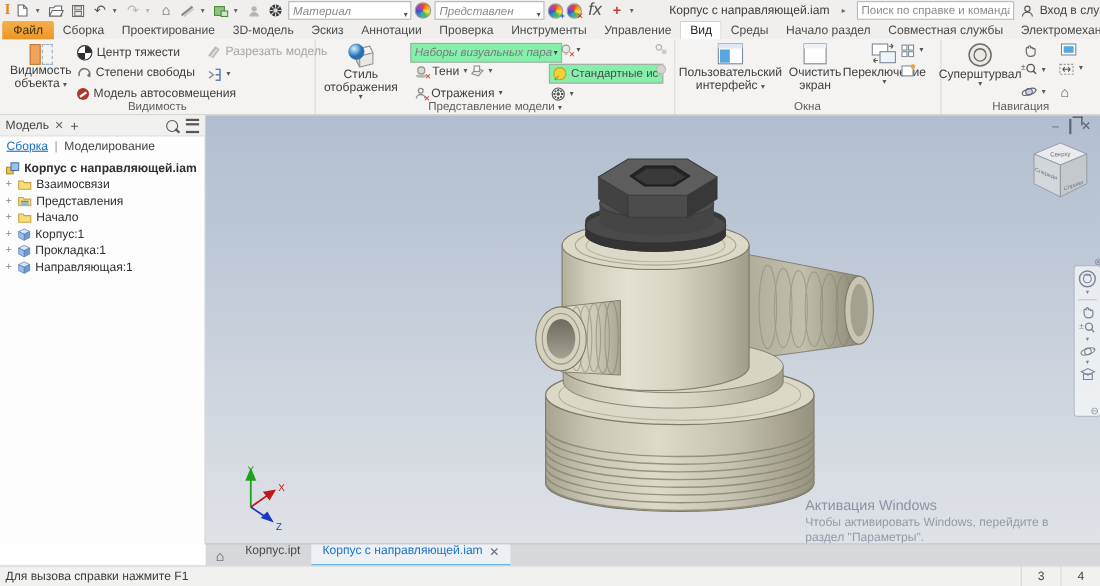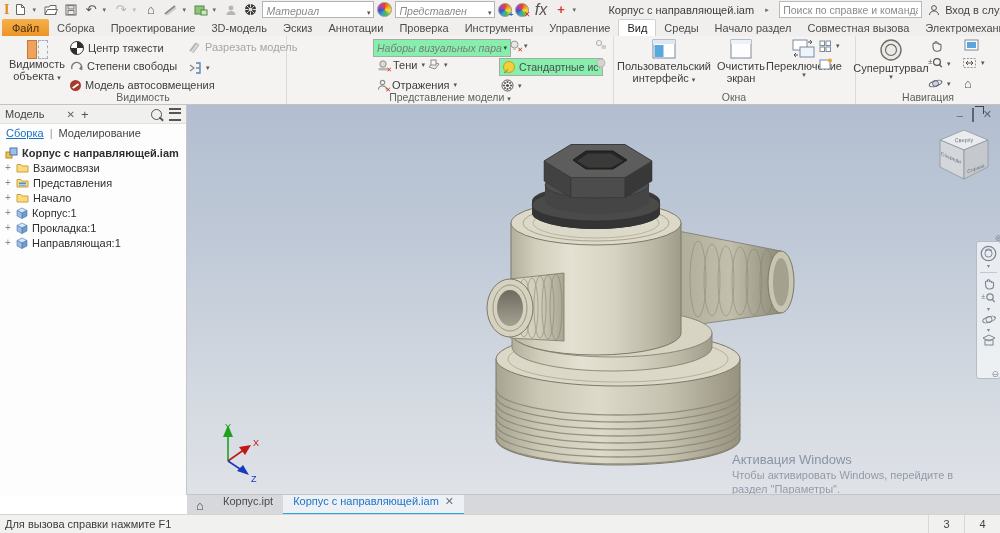--- a/index.html
+++ b/index.html
@@ -205,21 +205,21 @@
   <span class="rtab">Проектирование</span>
   <span class="rtab">3D-модель</span>
   <span class="rtab">Эскиз</span>
   <span class="rtab">Аннотации</span>
   <span class="rtab">Проверка</span>
   <span class="rtab">Инструменты</span>
   <span class="rtab">Управление</span>
   <span class="rtab active">Вид</span>
   <span class="rtab">Среды</span>
   <span class="rtab">Начало раздел</span>
-  <span class="rtab">Совместная вызова</span>
+  <span class="rtab">Совместная службы</span>
   <span class="rtab">Электромеханический проект</span>
 
 </div>
 
 <div class="ribbon">
 
   <div class="panel" style="left:0;width:286px">
     <div class="bigbtn" style="left:8px;top:4px;width:58px">
       <span class="vis-icon">
           <span class="solid"></span>
@@ -261,20 +261,39 @@
             <path d="M8,6 h4" stroke="#5b84b0" stroke-width="1.4"></path>
             <path d="M2,3 l4,3 -4,3" fill="none" stroke="#888" stroke-width="1.2"></path>
           </svg>
         </span>
       <span class="caret">▾</span>
     </div>
     <div class="panel-title">Видимость</div>
   </div>
 
   <div class="panel" style="left:287px;width:326px">
+    <div class="bigbtn" style="left:3px;top:2px;width:76px">
+      <span>
+          <svg width="26" height="24">
+            <defs>
+              <radialGradient id="sph" cx="35%" cy="30%">
+                <stop offset="0%" stop-color="#d8edfb"></stop>
+                <stop offset="55%" stop-color="#6fb1e2"></stop>
+                <stop offset="100%" stop-color="#2b6faf"></stop>
+              </radialGradient>
+            </defs>
+            <polygon points="9,7 21,4 24,10 24,20 12,23 9,17" fill="#e9e8e4" stroke="#9a9892"></polygon>
+            <polygon points="9,7 21,4 24,10 12,13" fill="#f6f5f2" stroke="#9a9892"></polygon>
+            <polygon points="9,7 12,13 12,23 9,17" fill="#d3d1cc" stroke="#9a9892"></polygon>
+            <circle cx="9" cy="9" r="7" fill="url(#sph)" stroke="#2b6faf" stroke-width=".6"></circle>
+          </svg>
+        </span>
+      <span>Стиль отображения</span>
+      <span class="caret">▾</span>
+    </div>
     <div class="ocombo" style="left:86px;top:3px;width:130px">
       <span style="font-style:italic">Наборы визуальных пара</span>
         <span class="cc">▾</span>
     </div>
     <div class="ritem" style="left:222px;top:4px">
       <span class="redx">
           <svg width="11" height="11">
             <circle cx="5.5" cy="4.5" r="3.5" fill="#e9e7e2" stroke="#9a9892"></circle>
             <path d="M4,8 h3 v2 h-3 z" fill="#c9c7c2"></path>
           </svg>
@@ -463,21 +482,21 @@
     </div>
     <div class="ritem" style="left:108px;top:40px">
       <span style="font-size:13px;color:#555">⌂</span>
     </div>
     <div class="panel-title">Навигация</div>
   </div>
 </div>
 
 <div class="browser">
   <div class="bheader">
-    <span class="flex" style="gap:22px">
+    <span class="flex" style="gap:5px">
       <span>Модель</span>
         <span class="x">✕</span>
     </span>
     <span class="plus">+</span>
     <span class="right">
       <span class="mag"></span>
       <span class="burger"></span>
     </span>
   </div>
   <div class="blinks">

